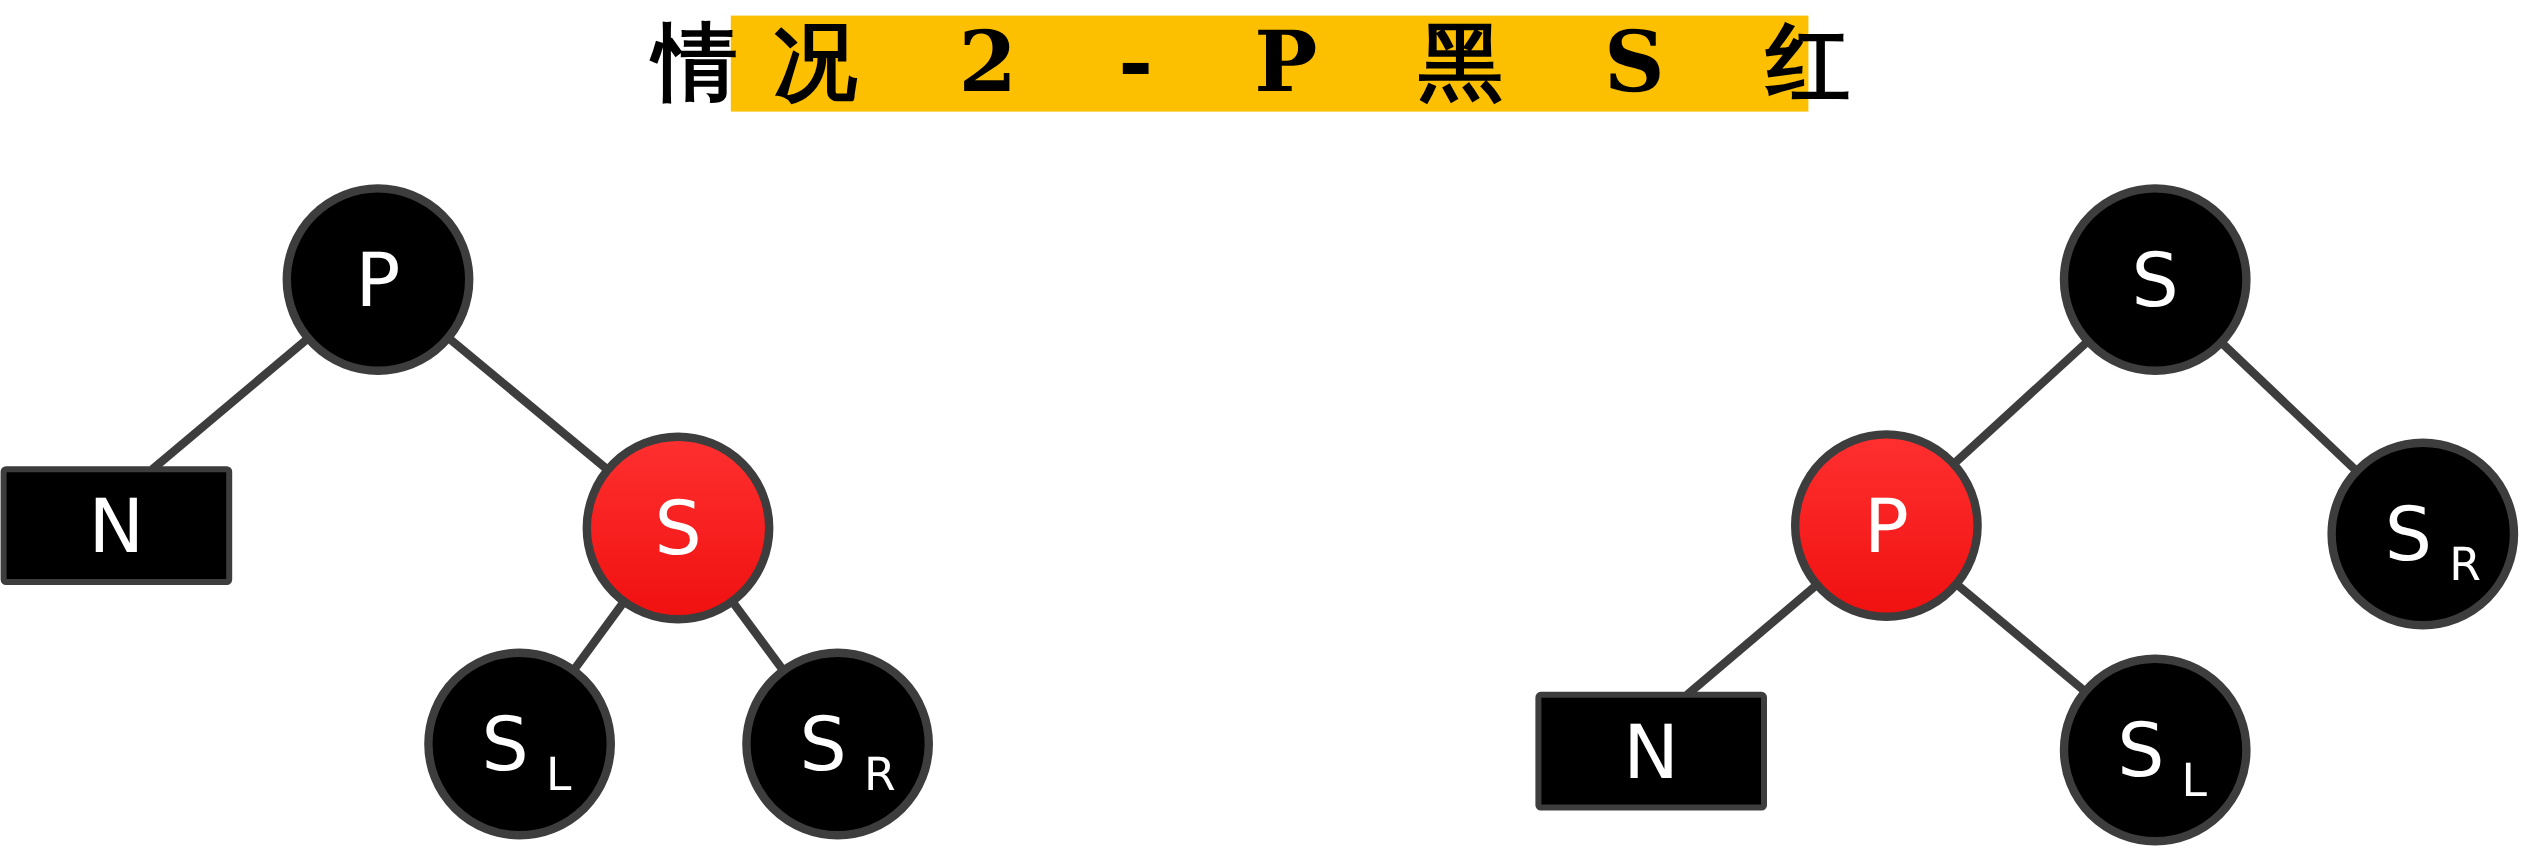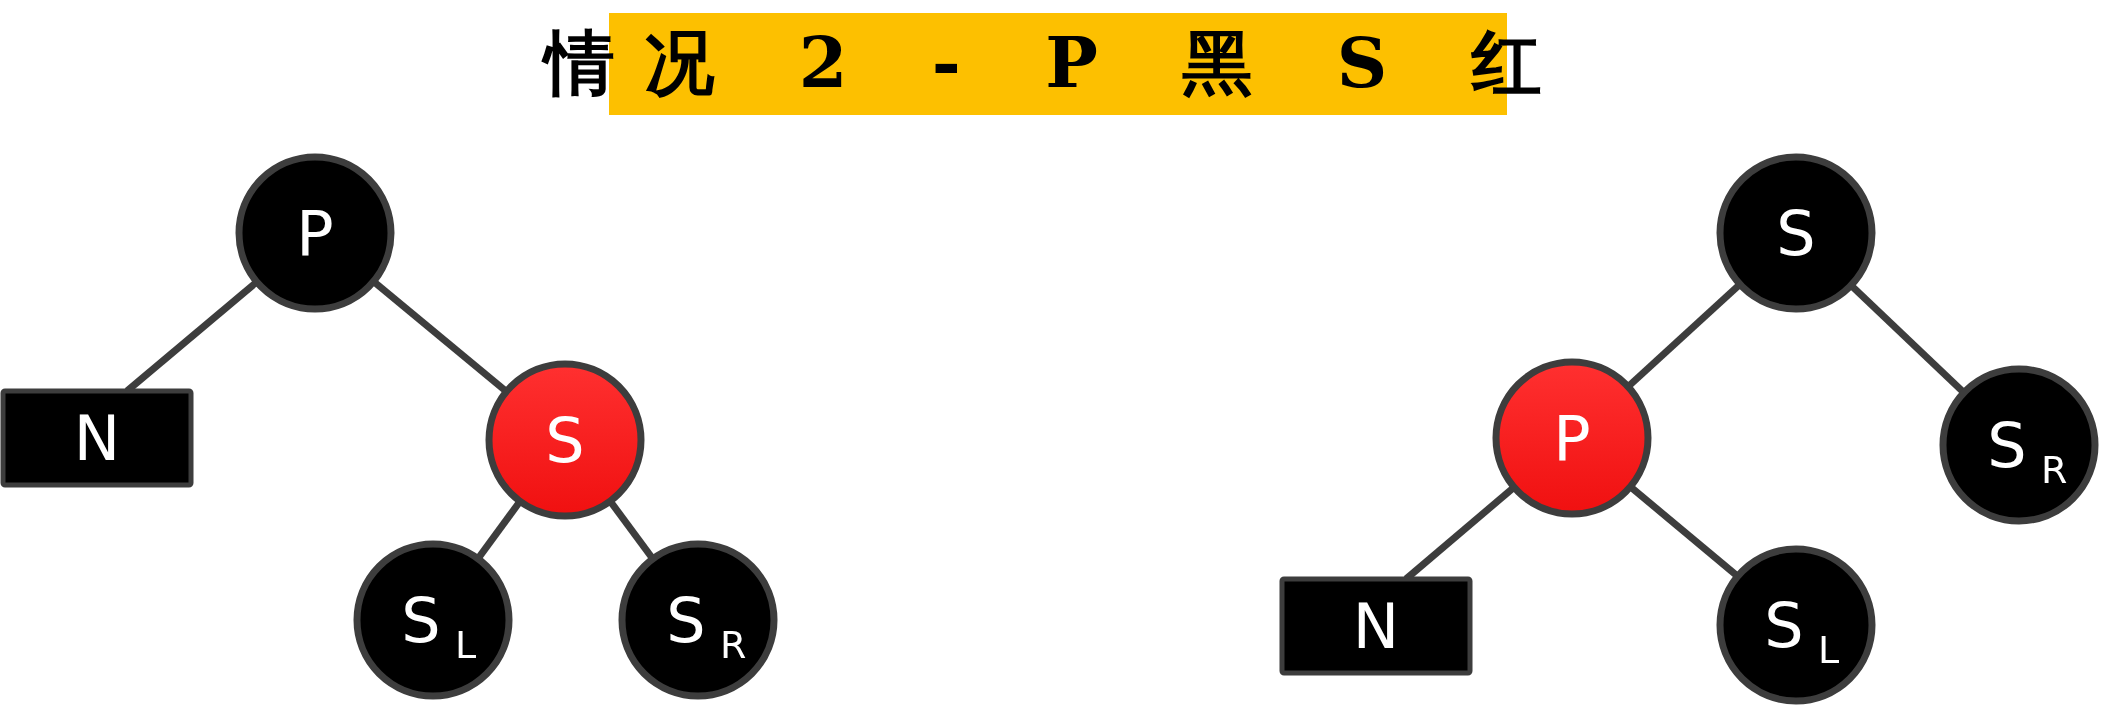--- a/index.html
+++ b/index.html
@@ -1,17 +1,17 @@
 <!DOCTYPE html>
 <html><head>
 <meta charset="utf-8">
 <style>
   html, body { margin:0; padding:0; background:#ffffff; }
   body { width:2101px; height:707px; position:relative; overflow:hidden; font-family:"DejaVu Sans", sans-serif; }
-  .title-box { position:absolute; left:609px; top:13px; width:898px; height:102px; background:#FDC000; display:flex; align-items:center; justify-content:center; }
+  .title-box { position:absolute; left:609px; top:13px; width:898px; height:80px; background:#FDC000; display:flex; align-items:center; justify-content:center; }
   .title-text { font-family:"DejaVu Serif", serif; font-size:70px; color:#000; letter-spacing:30px; white-space:pre; font-weight:bold; }
   svg.canvas { position:absolute; left:0; top:0; }
   .edge { stroke:#3d3d3d; stroke-width:7; }
   .node-label { font-family:"DejaVu Sans", sans-serif; fill:#fff; font-size:62px; }
   .sub { font-size:38px; }
 </style>
 </head>
 <body>
 
 <div class="title-box">

